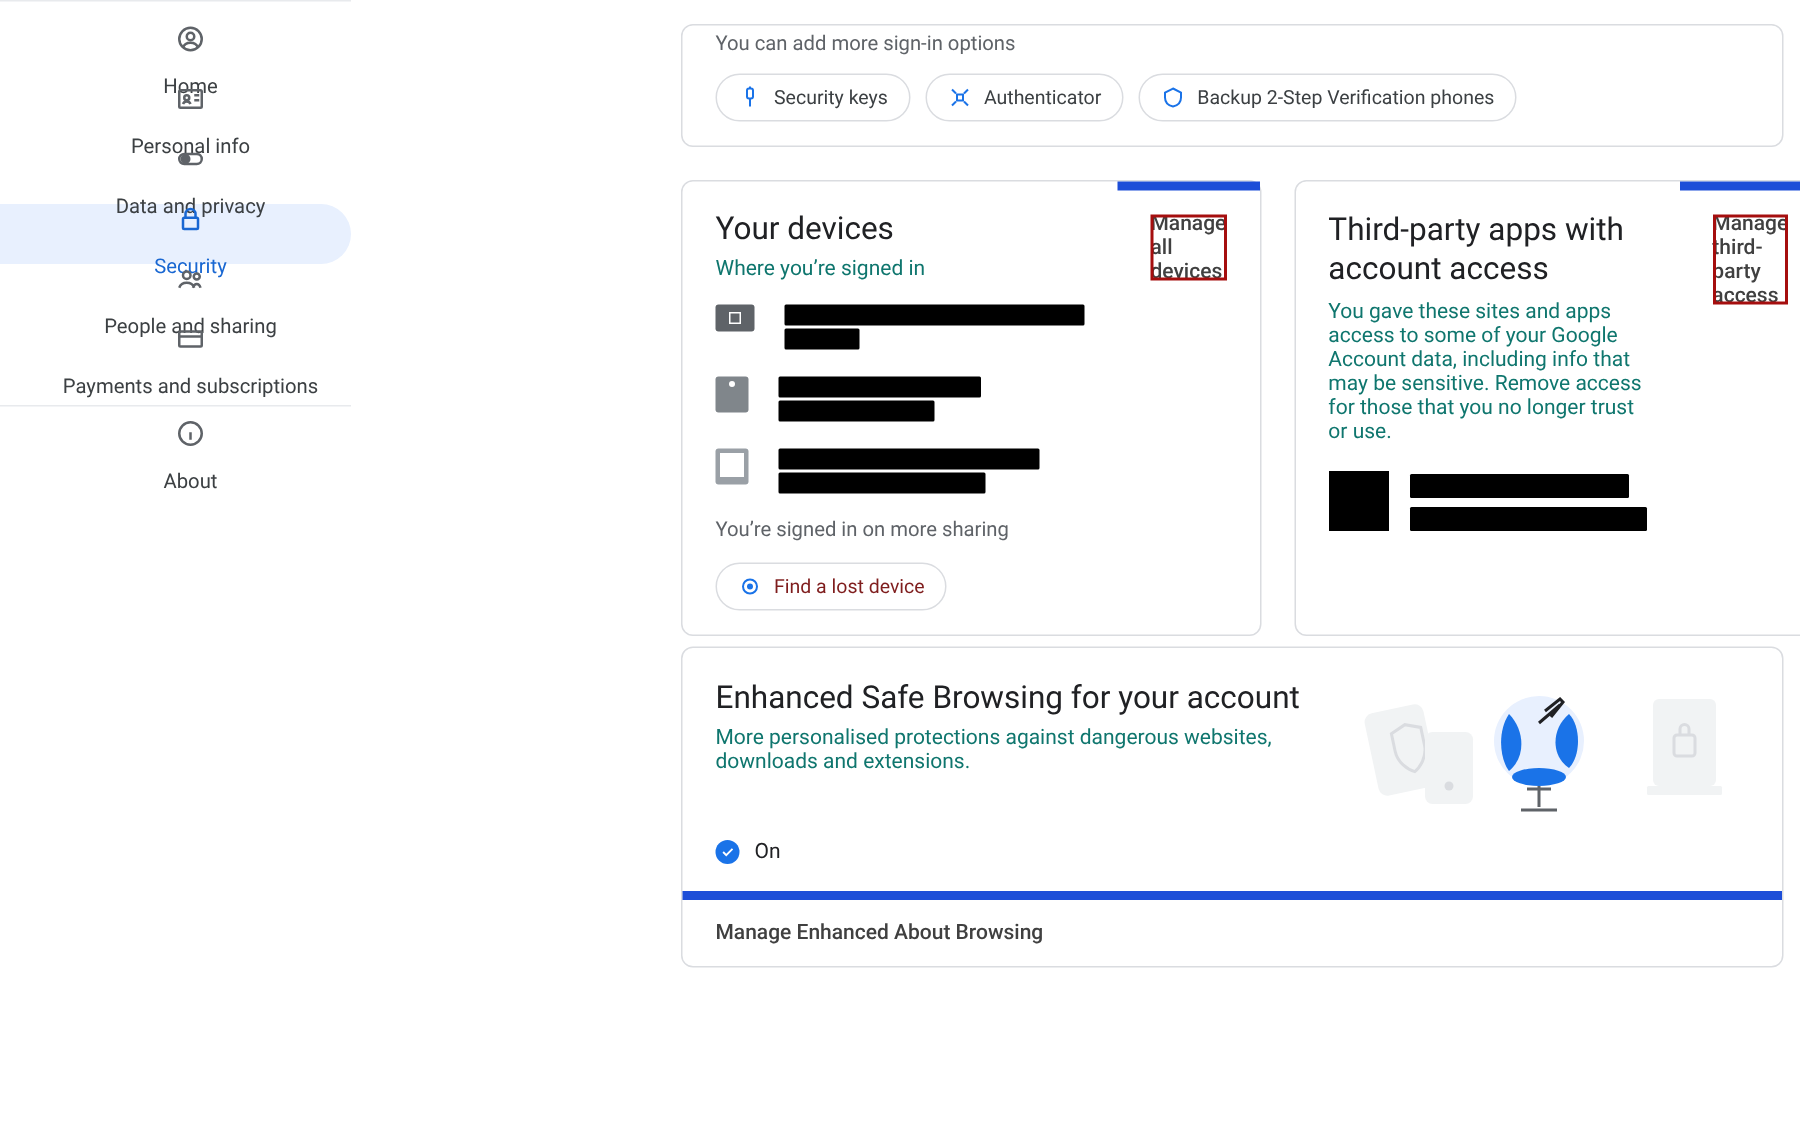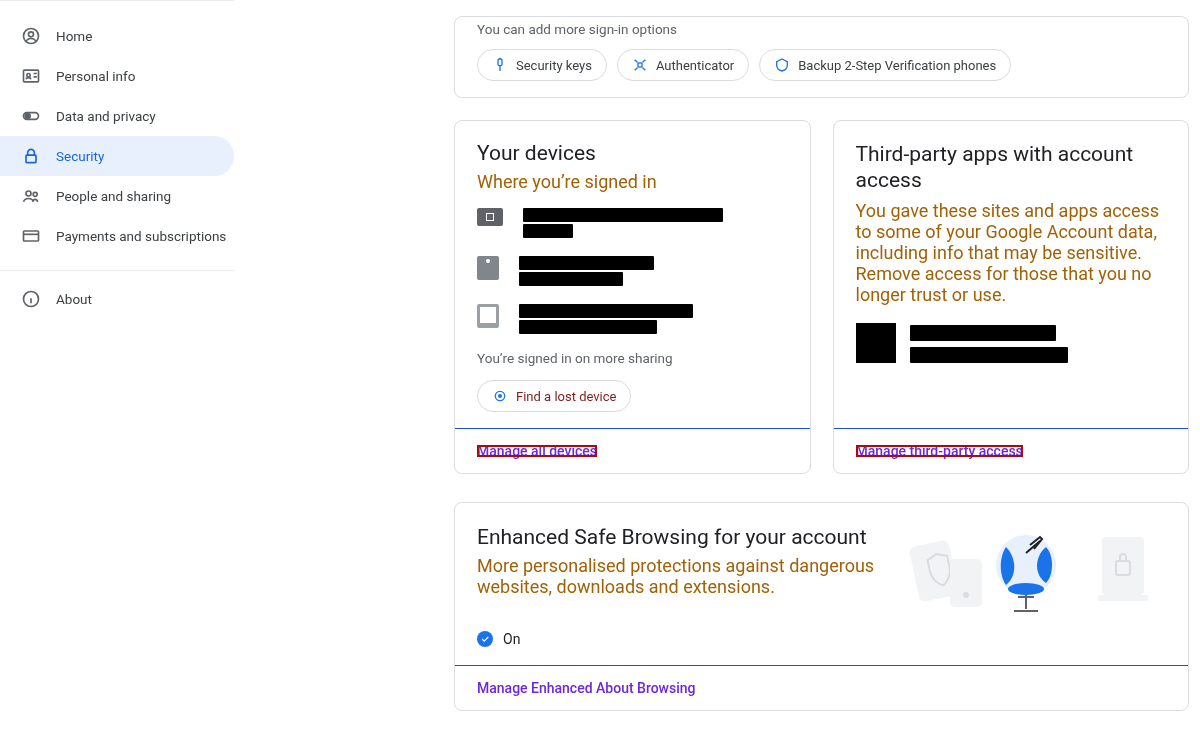--- a/index.html
+++ b/index.html
@@ -23,20 +23,21 @@
   .nav-item {
     height: 40px;
     border-radius: 0 20px 20px 0;
     display: flex;
     align-items: center;
     padding-left: 20px;
     cursor: pointer;
     gap: 14px;
     color: #3c4043;
     font-size: 13.5px;
+    flex-direction: column;
   }
   .nav-item.active { background: #e8f0fe; color: #1967d2; }
   .nav-icon {
     width: 22px; height: 22px; display:flex; align-items:center; justify-content:center;
     color:#5f6368;
   }
   .nav-item.active .nav-icon { color:#1967d2; }
   .nav-divider { height:1px; background:#e8eaed; margin:14px 0 8px; }
   
   .main {
@@ -56,25 +57,25 @@
   }
   .chip svg { color:#1a73e8; width:16px; height:16px;}
   .cards-outer-top {
     border:1px solid #dadce0; border-radius:8px;
     padding: 4px 0 16px; margin-bottom:22px; margin-left:0;
   }
   .row2 { display:flex; gap:22px; margin-left:0; }
   .card {
     border:1px solid #dadce0; border-radius:8px; background:#fff;
     flex:1;
-    display:flex; flex-direction:column;
+    display:flex; flex-direction:row;
   }
   .card-body { padding:20px 22px 16px; flex:1; }
   .card-title { font-size:21px; font-weight:400; color:#202124; margin-bottom:6px; }
-  .card-sub   { font-size:18px; color:#a16207; }
+  .card-sub   { font-size:14px; color:#0f766e; }
   .device-row { display:flex; align-items:flex-start; gap:20px; margin:14px 0 6px; }
   .device-icon {
     width:22px; height:24px; background:#bdbdbd; border-radius:2px;
     display:flex; align-items:center; justify-content:center;
     margin-top:2px;
   }
   .device-icon.laptop{ width:26px; height:18px; background:#5f6368;}
   .device-icon.laptop::after{content:""; width:6px; height:6px; border:1px solid #fff; display:block;}
   .device-icon.phone { background:#9aa0a6; position:relative;}
   .device-icon.phone::before{content:"";position:absolute;top:3px;left:3px;right:3px;bottom:5px;background:#fff;}
@@ -82,29 +83,29 @@
   .device-icon.iphone::after{content:"";position:absolute;width:4px;height:4px;border-radius:50%;background:#fff;top:3px;left:50%;transform:translateX(-50%);}
   .redact { background:#000; height:14px; margin:2px 0; border-radius:1px;}
   .note { color:#5f6368; font-size:13.5px; margin:14px 0 14px; }
   .pill-btn {
     border:1px solid #dadce0; border-radius:999px; height:32px;
     display:inline-flex; align-items:center; gap:8px; padding:0 14px;
     color:#7f1d1d; font-size:13px; cursor:pointer;
   }
   .pill-btn svg{ color:#1a73e8;width:16px;height:16px;}
   .card-foot {
-    border-top:1px solid #1d4ed8; padding:14px 22px; font-size:14px;
-    color:#6d28d9; cursor:pointer; font-weight:500;
+    border-top:6px solid #1d4ed8; padding:14px 22px; font-size:14px;
+    color:#404040; cursor:pointer; font-weight:500;
   }
   .highlighted { outline:2px solid #a50e0e; outline-offset:-6px; display:inline-block; padding:6px 0;}
   .card-foot .highlighted{ padding:0 0; margin:-2px -4px; padding:2px 4px;}
   .tp-row { display:flex; gap:14px; margin-top:18px; align-items:flex-start;}
   .tp-thumb { width:40px; height:40px; background:#000; }
   .wide-card {
-    border:1px solid #dadce0; border-radius:8px; margin-top:28px;
+    border:1px solid #dadce0; border-radius:8px; margin-top:7px;
     display:flex; flex-direction:column;
   }
   .wide-body { padding:22px 22px 12px; display:flex; gap:24px; align-items:flex-start;}
   .wide-left { flex:1; }
   .status-row { display:flex; align-items:center; gap:10px; padding:4px 22px 18px;}
   .check-badge{ width:16px;height:16px;border-radius:50%;background:#1a73e8;display:flex;align-items:center;justify-content:center;}
   .check-badge svg{width:10px;height:10px;color:#fff;}
   .illus{ width:260px; height:90px; flex-shrink:0;}
 </style>
 </head>

